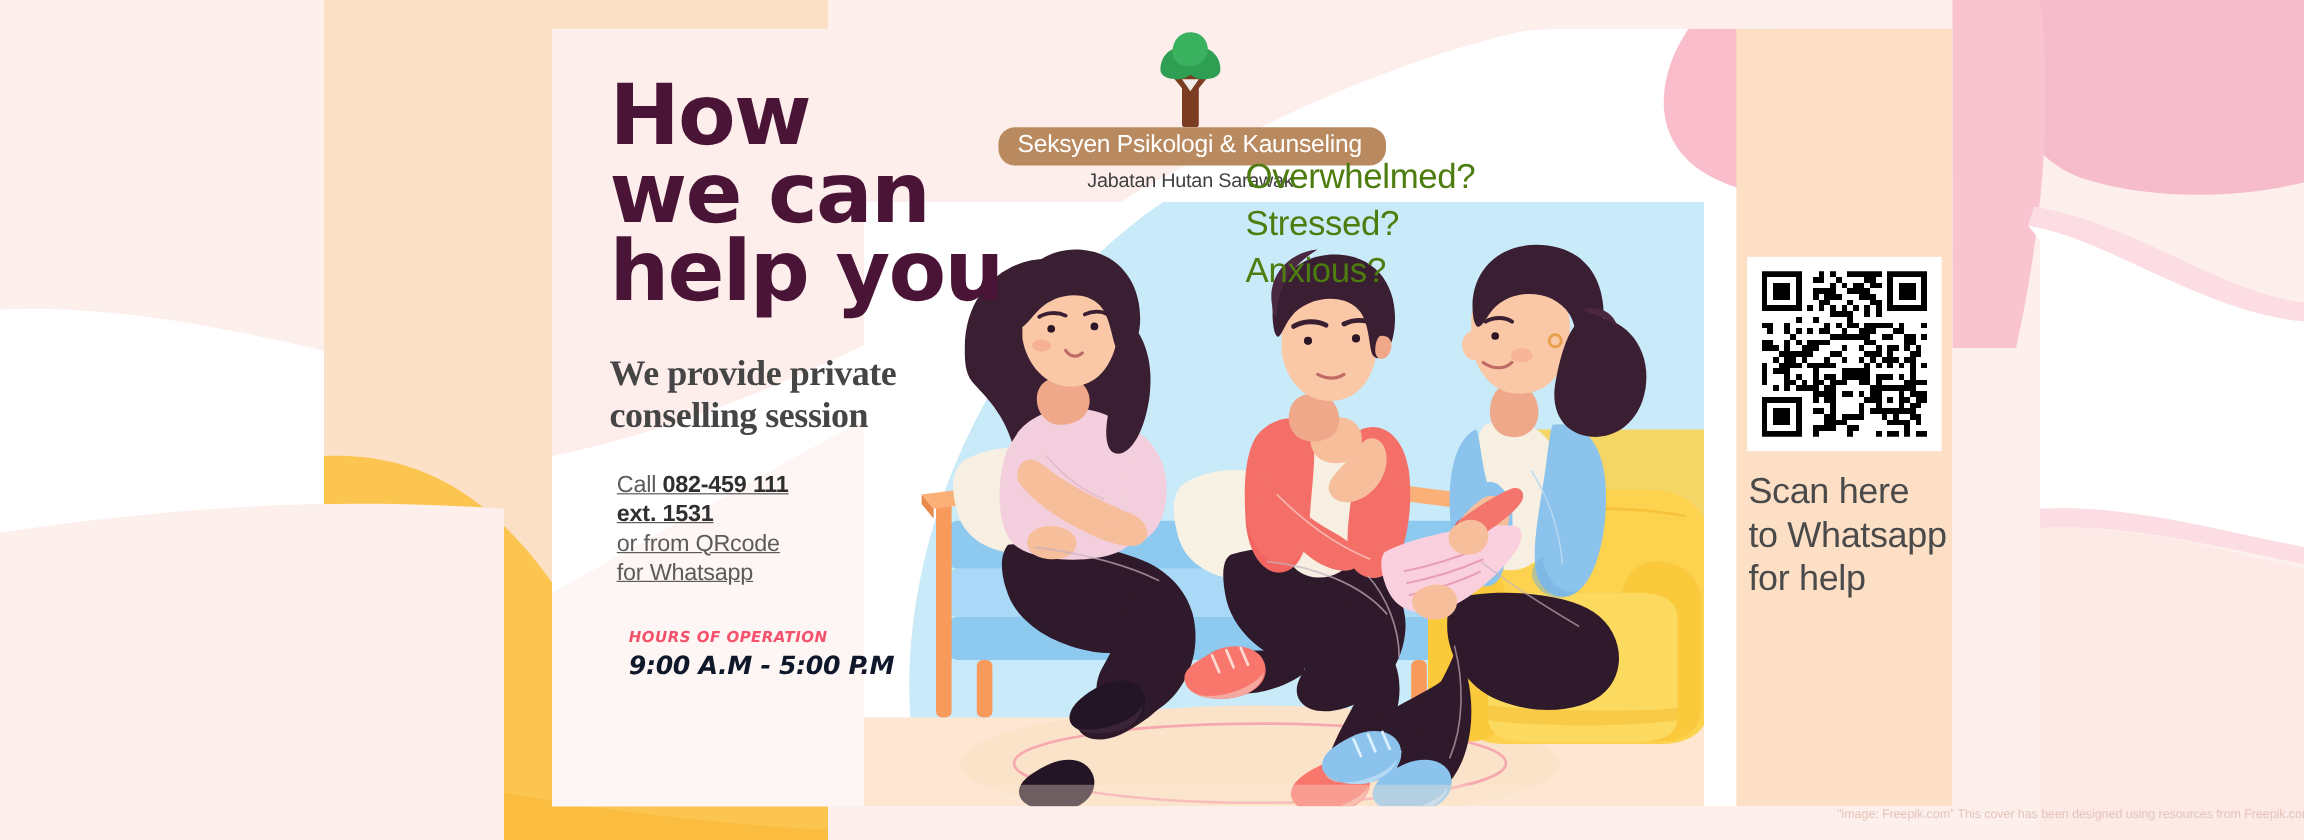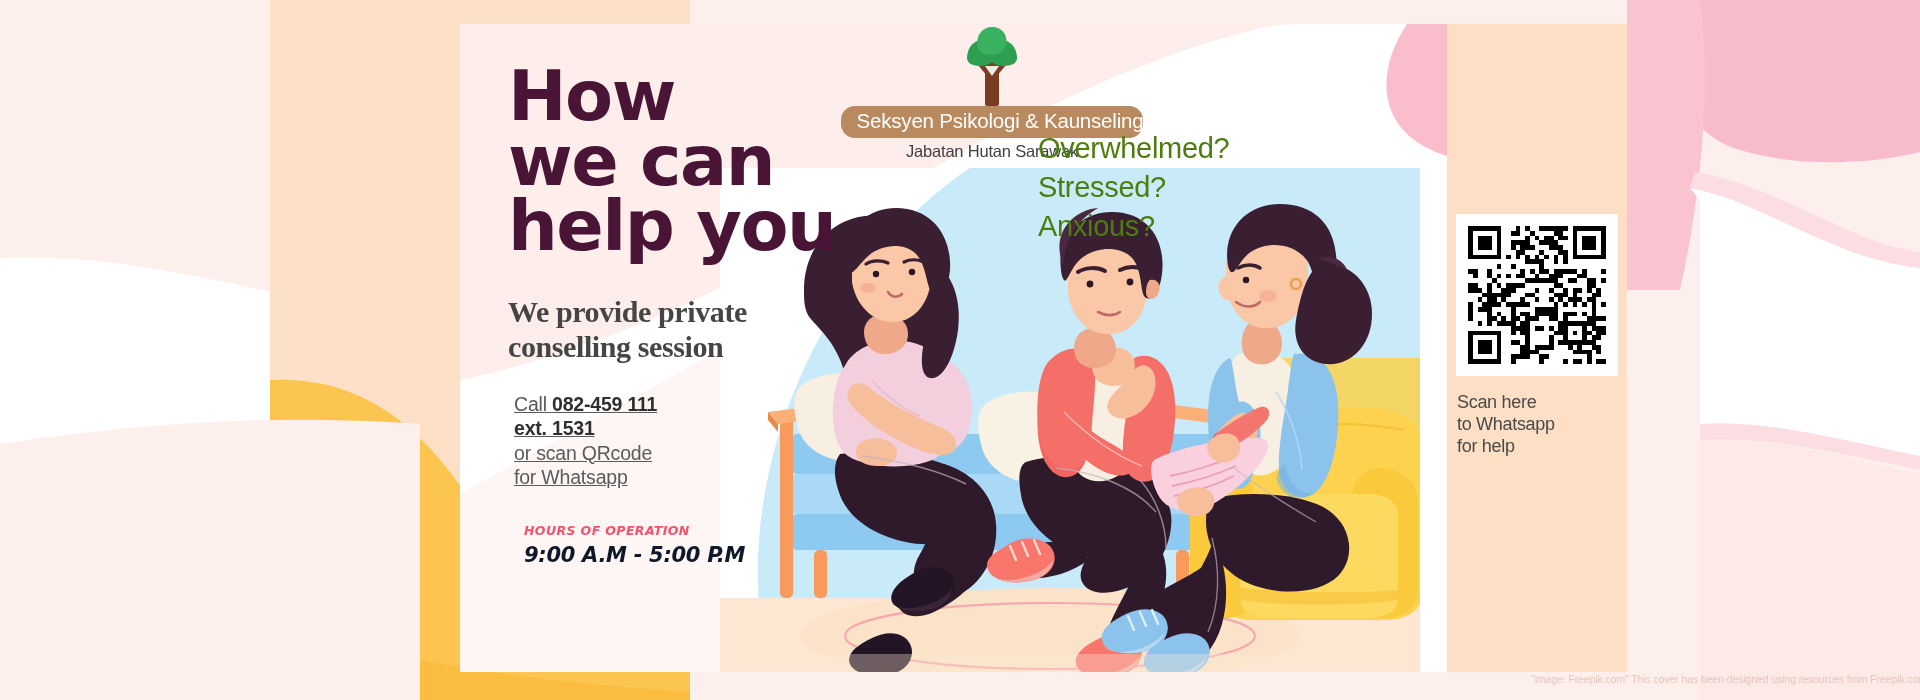--- a/index.html
+++ b/index.html
@@ -93,21 +93,21 @@
     position: absolute;
     left: 372px; top: 2px;
     width: 320px;
     text-align: center;
   }
   .logo-mark { display: block; margin: 0 auto; }
   .logo-pill {
     display: inline-block;
     background: #b98a5f;
     border-radius: 14px;
-    padding: 3px 0 5px 16px;
+    padding: 3px 20px 5px 16px;
     color: #ffffff;
     font-size: 20.5px;
     letter-spacing: -0.2px;
     white-space: nowrap;
     text-align: center;
   }
   .logo-sub {
     margin-top: 4px;
     color: #3f3f3f;
     font-size: 16.5px;
@@ -149,21 +149,21 @@
     width: 162px; height: 162px;
     background: #ffffff;
     padding: 12px;
   }
   .qr-box canvas, .qr-box svg { display: block; width: 138px; height: 138px; }
   .qr-caption {
     position: absolute;
     left: 10px; top: 368px;
     width: 175px;
     color: #4a4a4a;
-    font-size: 18px;
+    font-size: 30px;
     line-height: 1.22;
     letter-spacing: -0.3px;
   }
   .qr-caption .l { display: block; }
 
   
   .credit {
     position: absolute;
     left: 1531px; top: 673px;
     color: #e3c5bb;
@@ -444,21 +444,21 @@
       </div>
 
       <div class="subhead">
         <span class="l">We provide private</span>
         <span class="l">conselling session</span>
       </div>
 
       <div class="callblock">
         <span class="l"><span>Call </span><b>082-459 111</b></span>
         <span class="l"><b>ext. 1531</b></span>
-        <span class="l">or scan QRcode</span>
+        <span class="l">or from QRcode</span>
         <span class="l">for Whatsapp</span>
       </div>
 
       <div class="hours-wrap">
         <div class="hours-label">HOURS OF OPERATION</div>
         <div class="hours-value">9:00 A.M - 5:00 P.M</div>
       </div>
     </div>
 
     <div class="questions">

